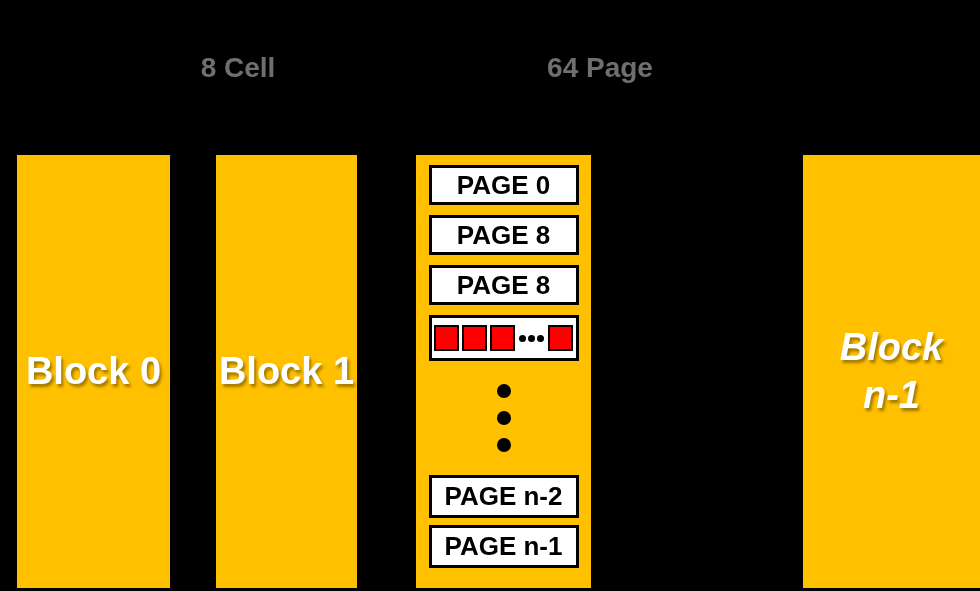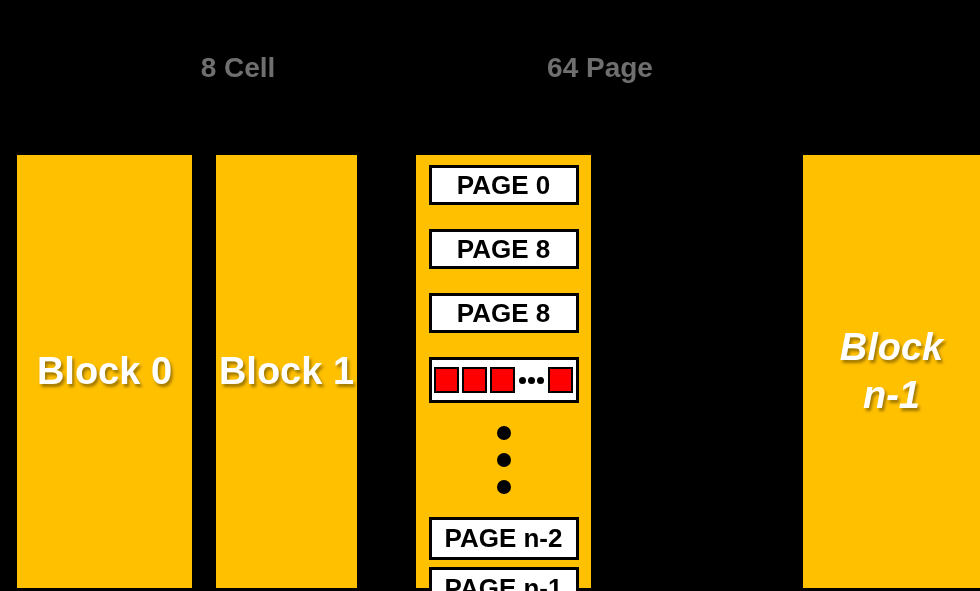--- a/index.html
+++ b/index.html
@@ -35,21 +35,21 @@
   
   .block {
     position: absolute;
     top: 155px;
     height: 433px;
     background: var(--block-fill, #FFC000);
     display: flex;
     align-items: center;
     justify-content: center;
   }
-  .block-0 { left: 17px;  width: 175px; }
+  .block-0 { left: 17px;  width: 153px; }
   .block-1 { left: 216px; width: 141px; }
   .block-n1 { left: 803px; width: 177px; }
 
   .block-label {
     color: var(--block-text, #FFFFFF);
     font-size: 38px;
     font-weight: bold;
     text-align: center;
     line-height: 1.25;
     text-shadow: 2px 3px 3px rgba(80, 60, 0, 0.55);
@@ -67,21 +67,21 @@
     width: 175px;
     height: 433px;
     background: var(--block-fill, #FFC000);
     box-sizing: border-box;
     padding-top: 10px;
     display: block;
   }
   .page-box {
     width: 150px;
     height: 40px;
-    margin: 0 auto 24px auto;
+    margin: 0 auto 10px auto;
     background: var(--box-fill, #FFFFFF);
     border: 3px solid var(--box-border, #000000);
     box-sizing: border-box;
     display: flex;
     align-items: center;
     justify-content: center;
     font-size: 26px;
     font-weight: bold;
     color: var(--page-text, #000000);
     white-space: nowrap;

